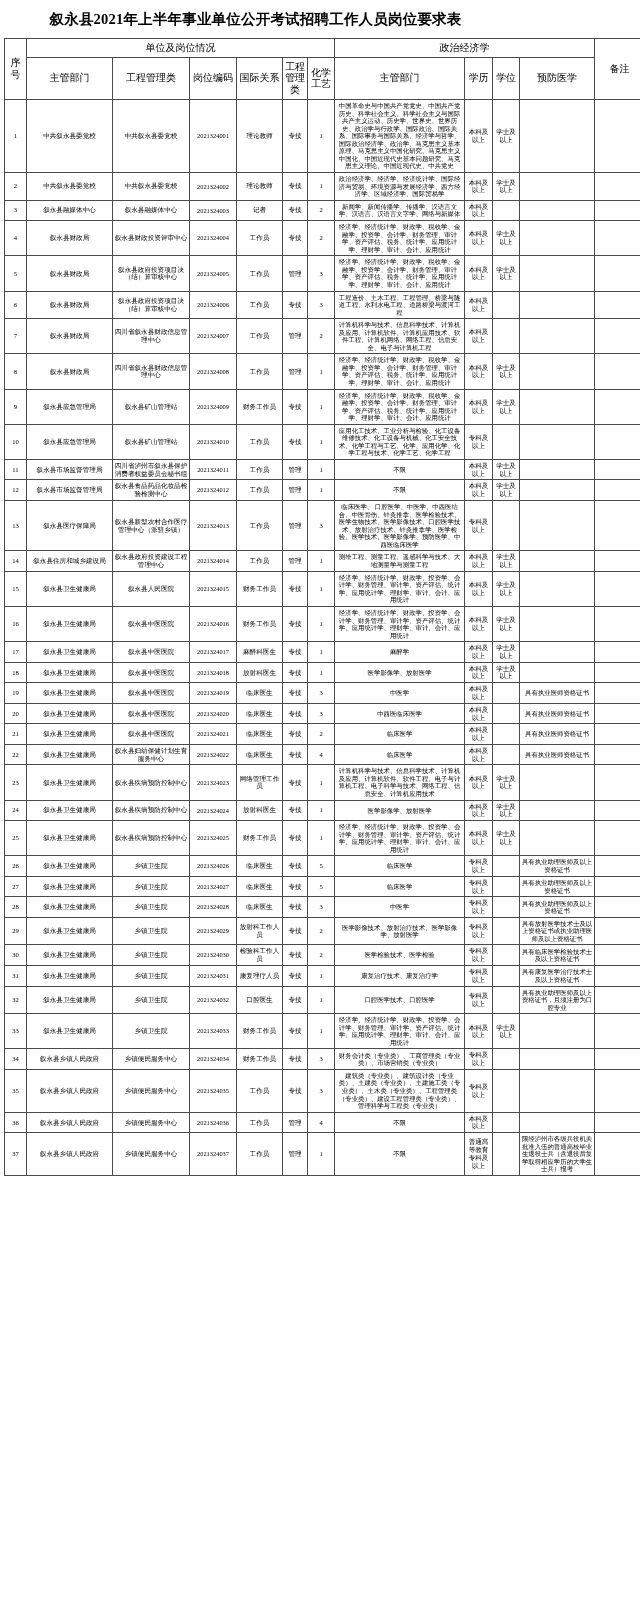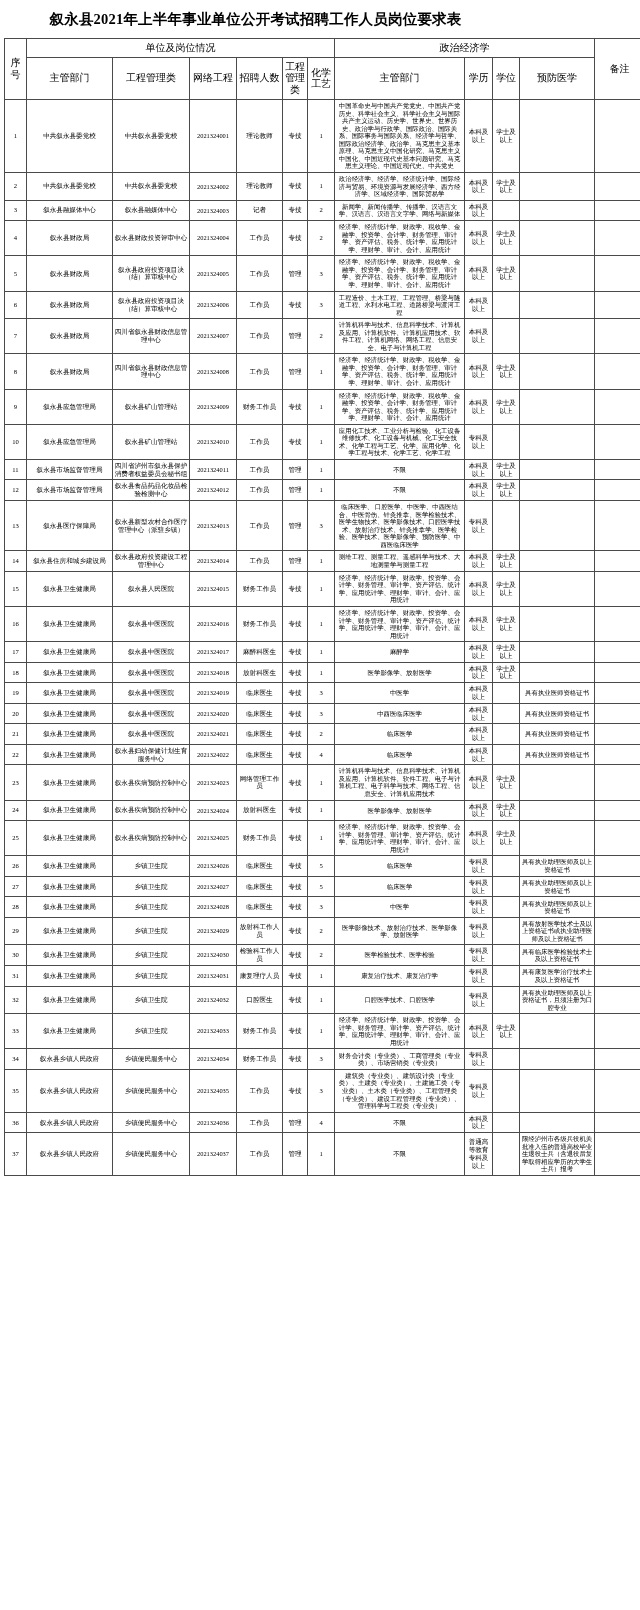--- a/index.html
+++ b/index.html
@@ -104,22 +104,22 @@
     <thead>
       <tr>
         <th rowspan="2" class="narrowhdr">序号</th>
         <th colspan="6" class="grouphdr">单位及岗位情况</th>
         <th colspan="4" class="grouphdr">政治经济学</th>
         <th rowspan="2" class="narrowhdr">备注</th>
       </tr>
       <tr>
         <th>主管部门</th>
         <th>工程管理类</th>
-        <th>网络工程</th>
-        <th>招聘人数</th>
+        <th>岗位编码</th>
+        <th>国际关系</th>
         <th class="narrowhdr">工程管理类</th>
         <th class="narrowhdr">化学工艺</th>
         <th>主管部门</th>
         <th class="narrowhdr">学历</th>
         <th class="narrowhdr">学位</th>
         <th>预防医学</th>
       </tr>
     </thead>
     <tbody id="table-body">
         <tr>

